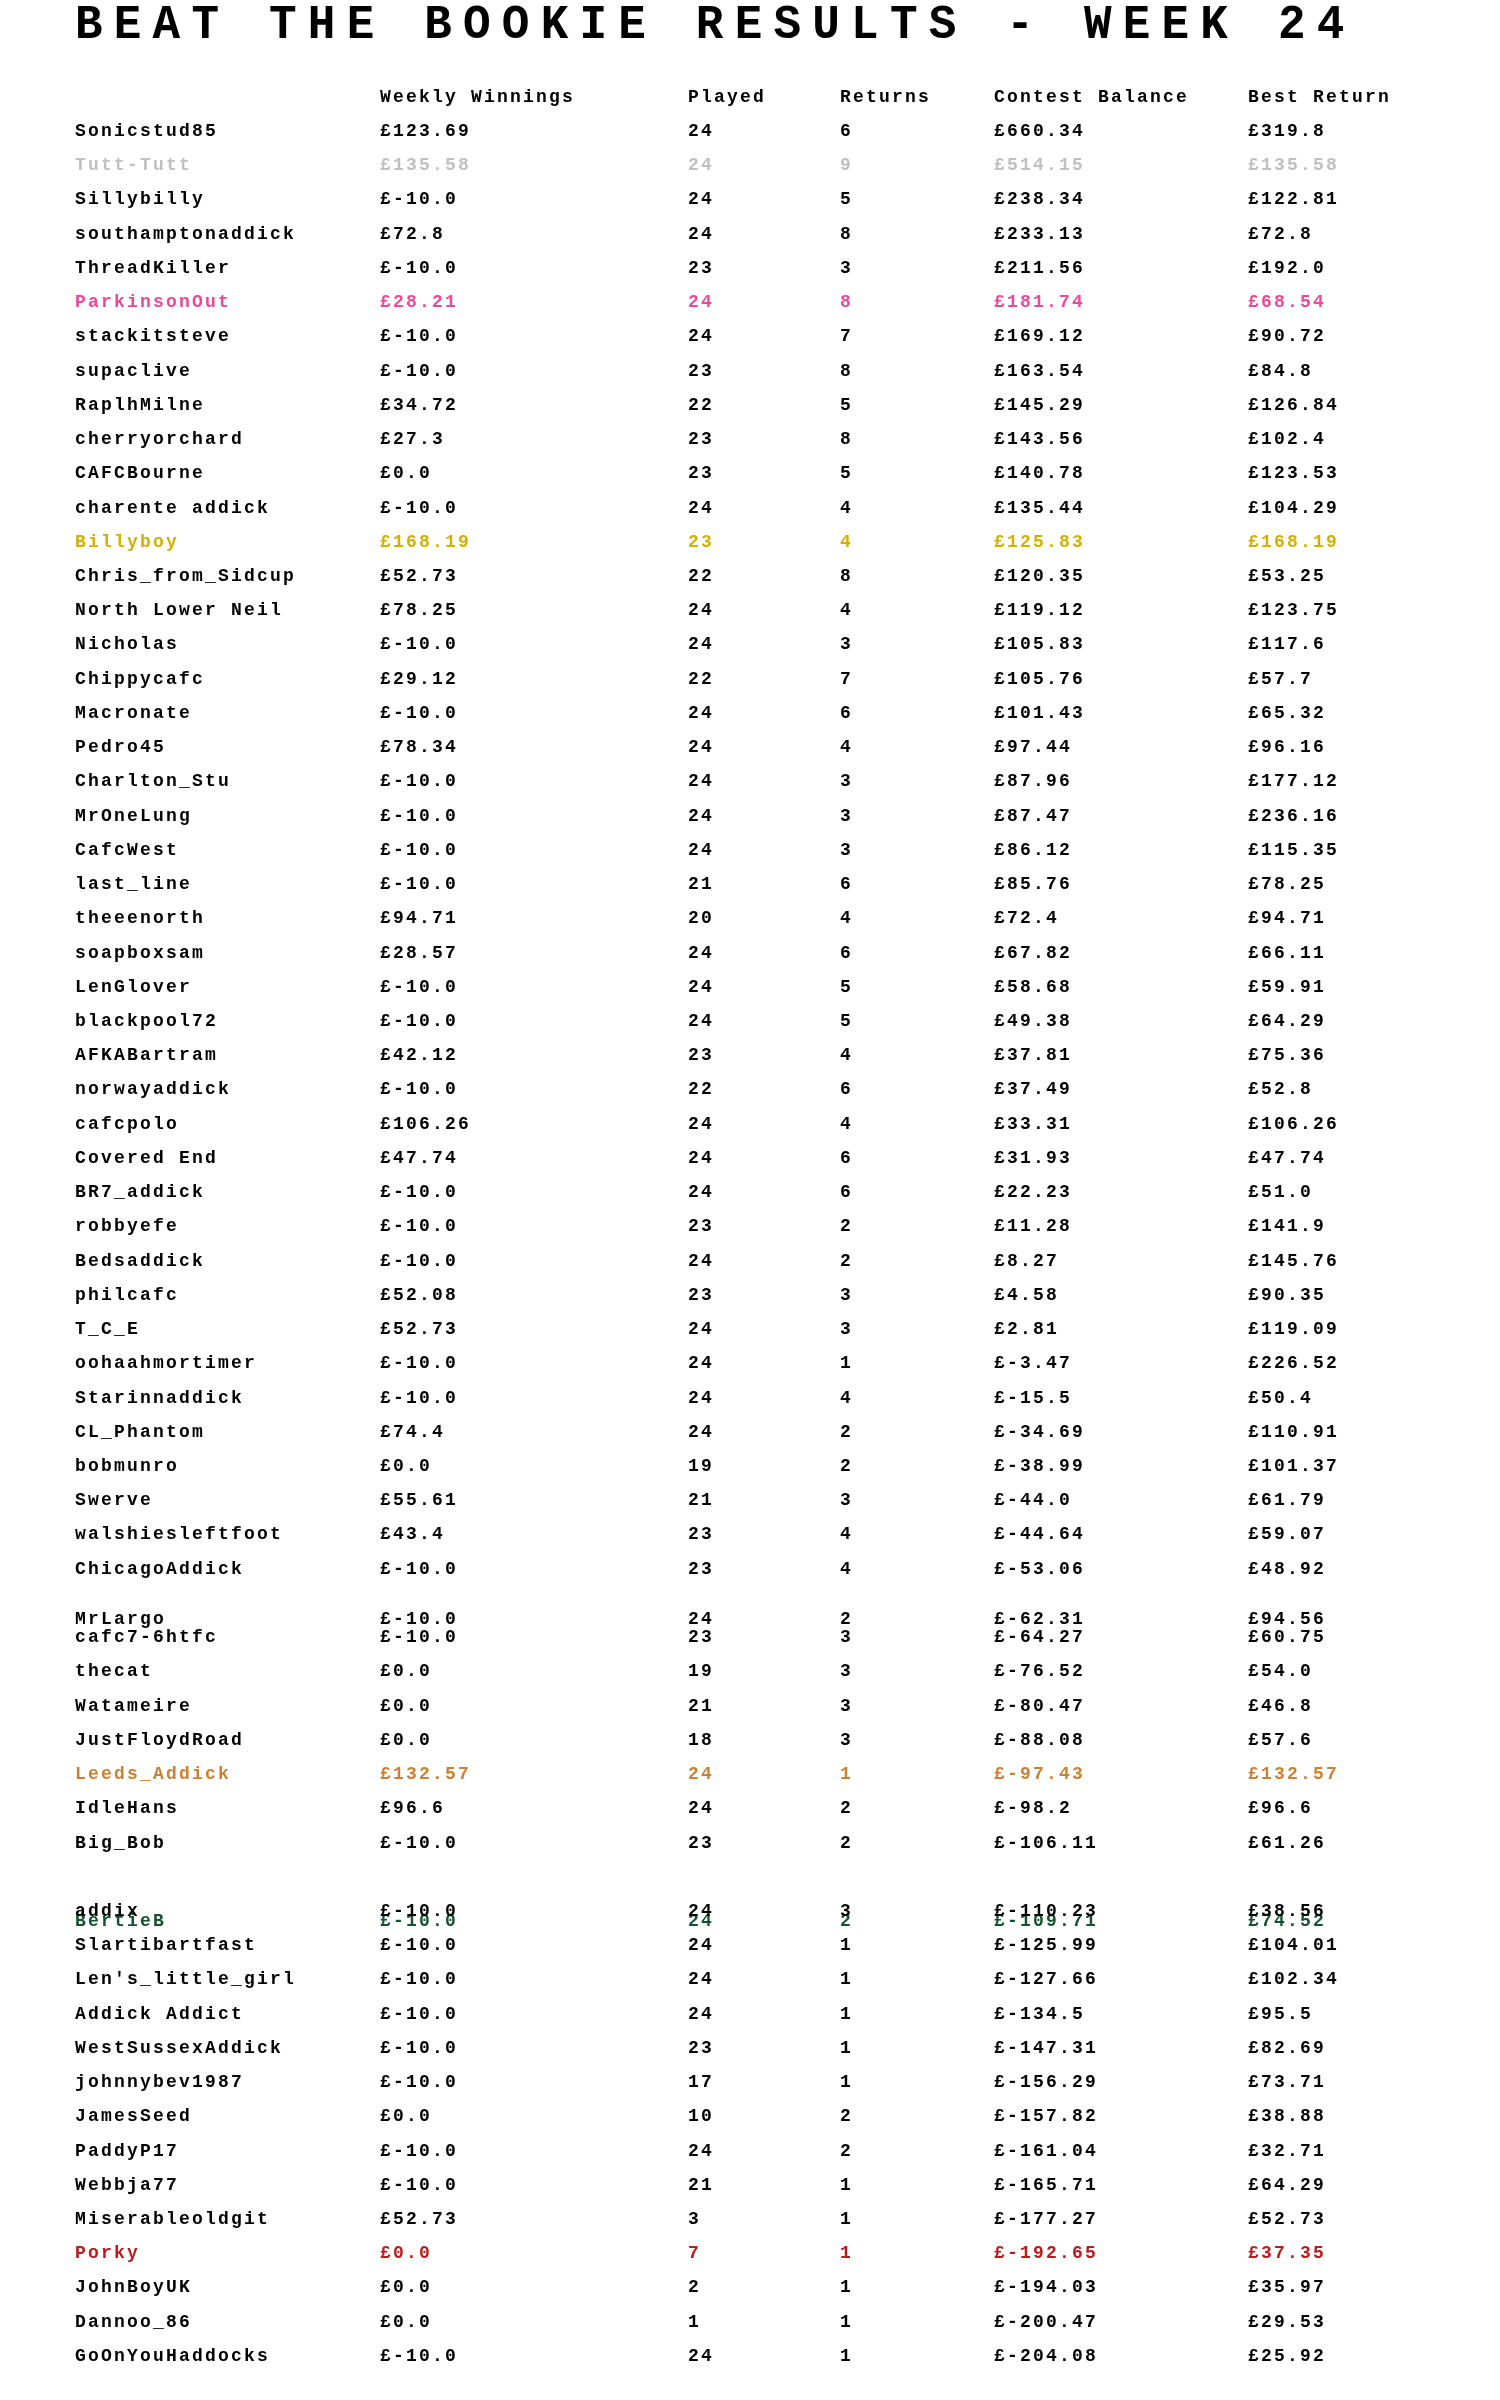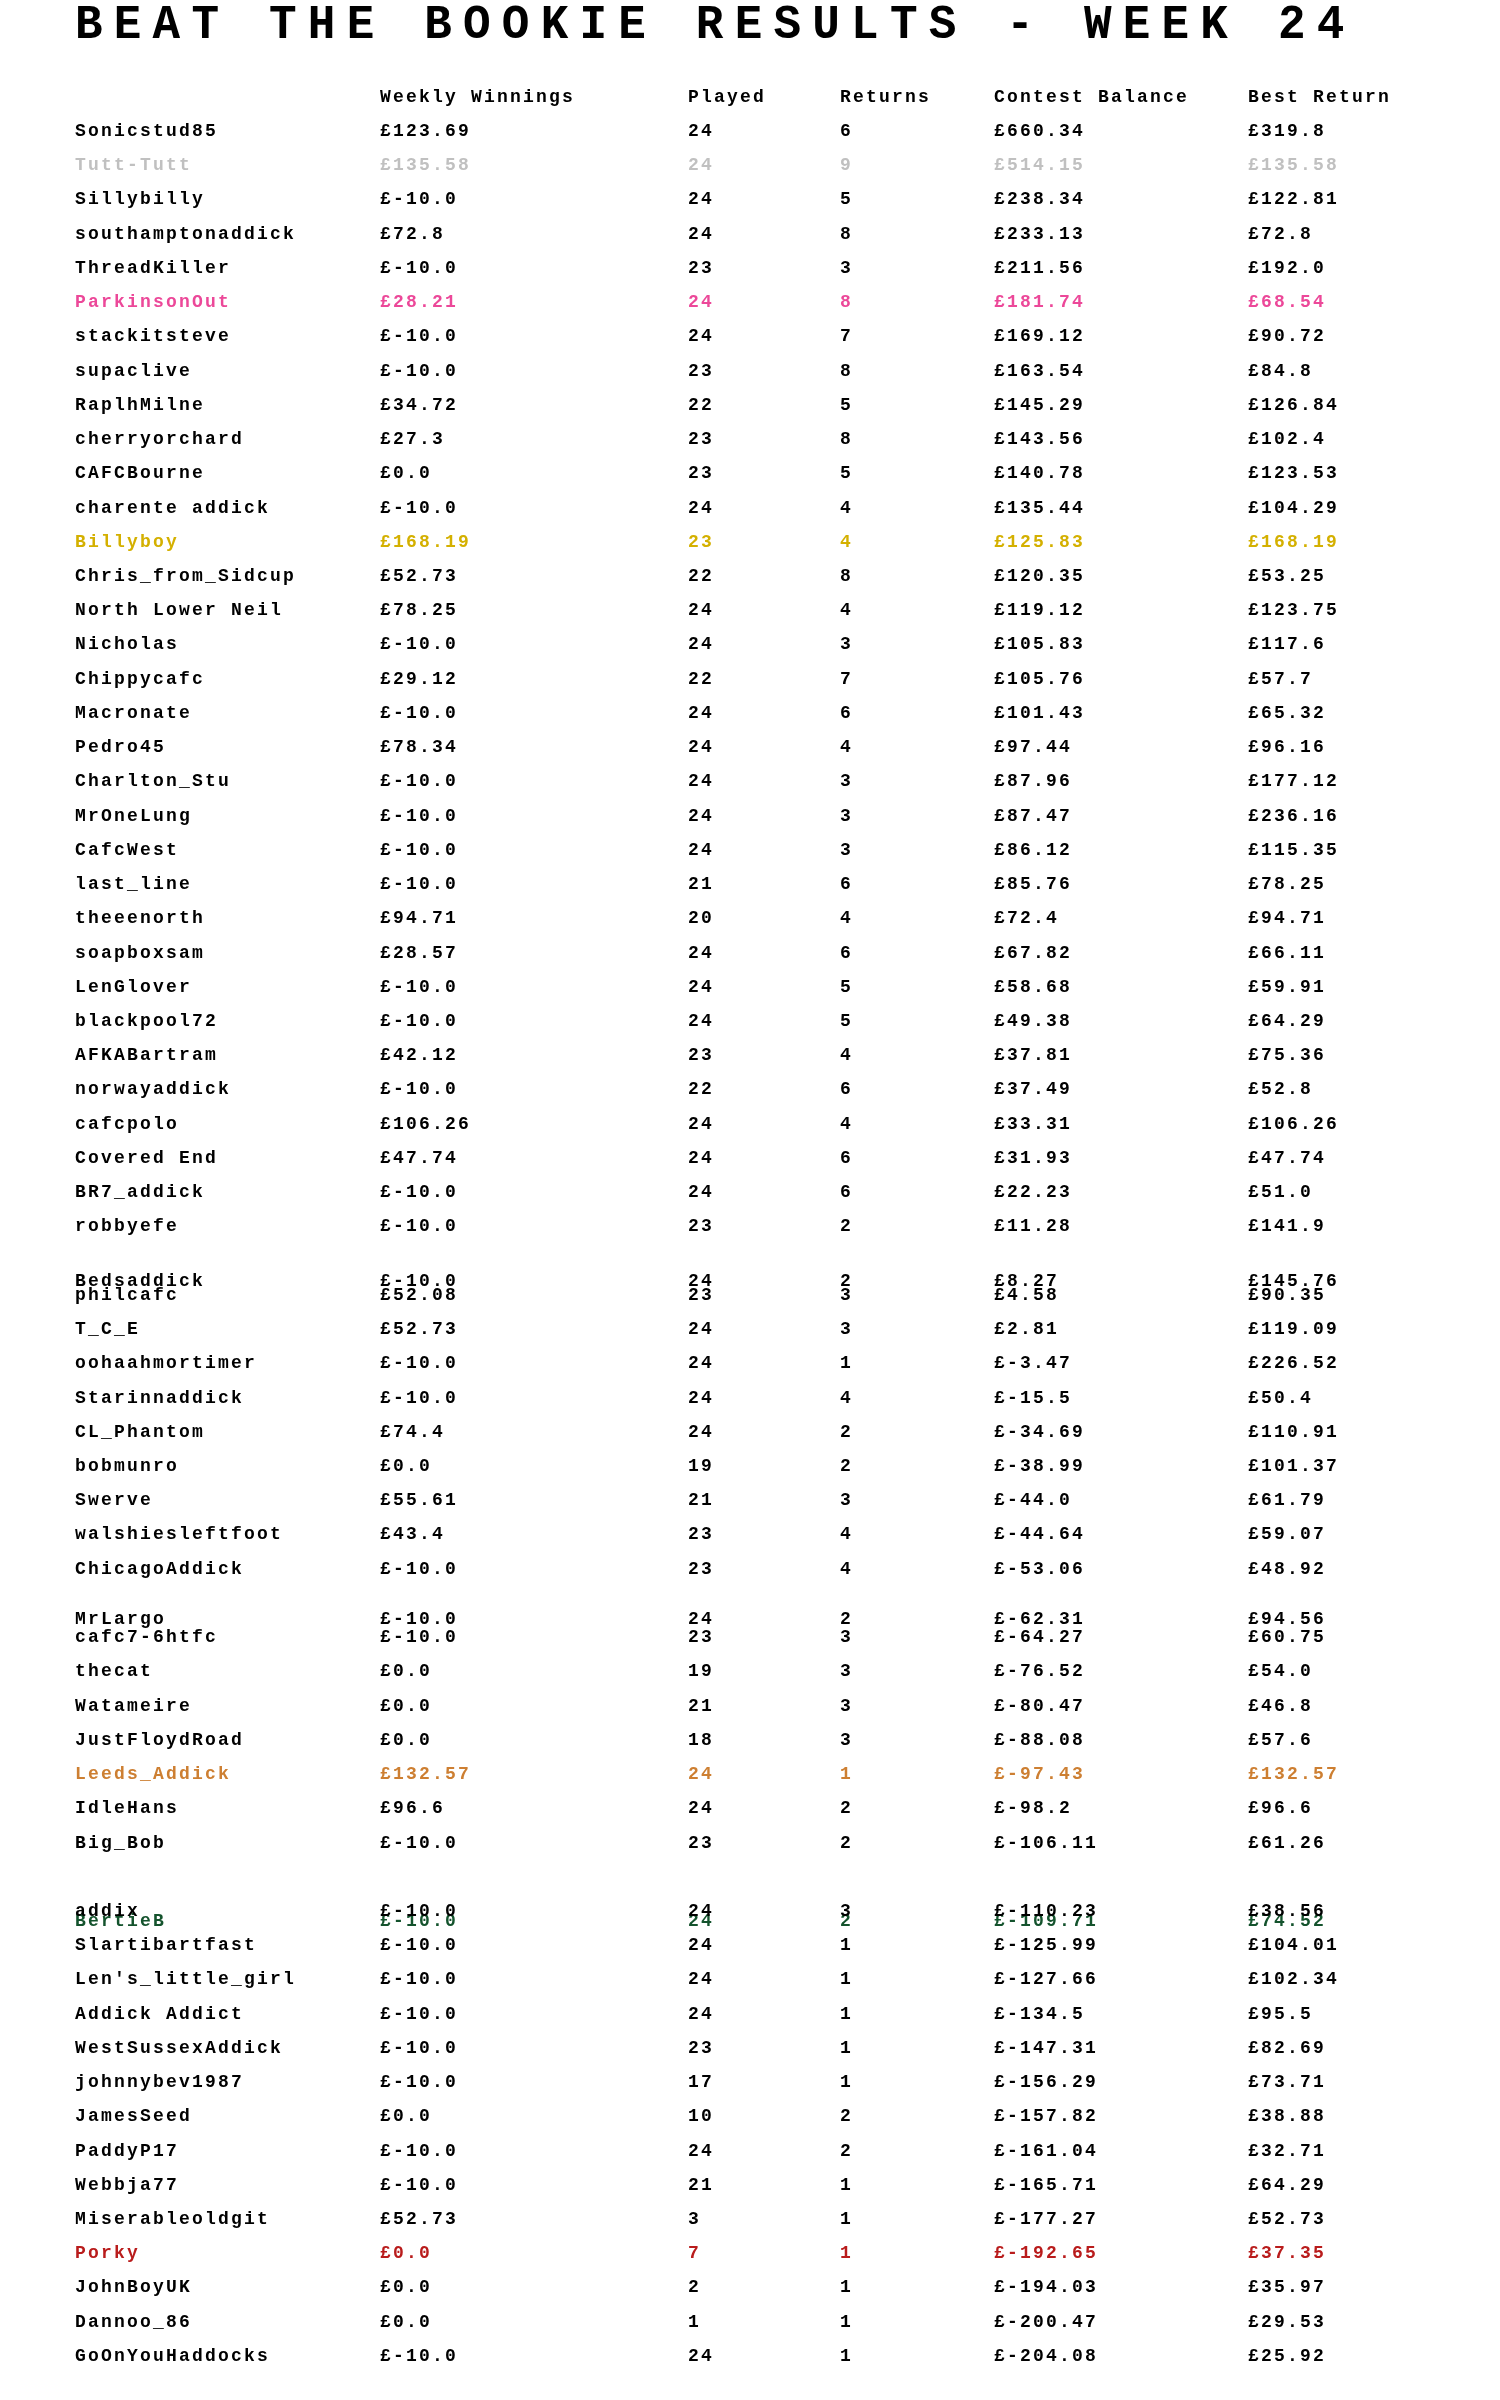--- a/index.html
+++ b/index.html
@@ -286,21 +286,21 @@
       <span class="c5">£51.0</span>
     </div>
     <div class="row" style="top: 1209.36px; color: rgb(0, 0, 0);">
       <span class="c0">robbyefe</span>
       <span class="c1">£-10.0</span>
       <span class="c2">23</span>
       <span class="c3">2</span>
       <span class="c4">£11.28</span>
       <span class="c5">£141.9</span>
     </div>
-    <div class="row" style="top: 1243.59px; color: rgb(0, 0, 0); margin-top: 20px;">
+    <div class="row" style="top: 1243.59px; color: rgb(0, 0, 0);">
       <span class="c0">Bedsaddick</span>
       <span class="c1">£-10.0</span>
       <span class="c2">24</span>
       <span class="c3">2</span>
       <span class="c4">£8.27</span>
       <span class="c5">£145.76</span>
     </div>
     <div class="row" style="top: 1277.82px; color: rgb(0, 0, 0);">
       <span class="c0">philcafc</span>
       <span class="c1">£52.08</span>

